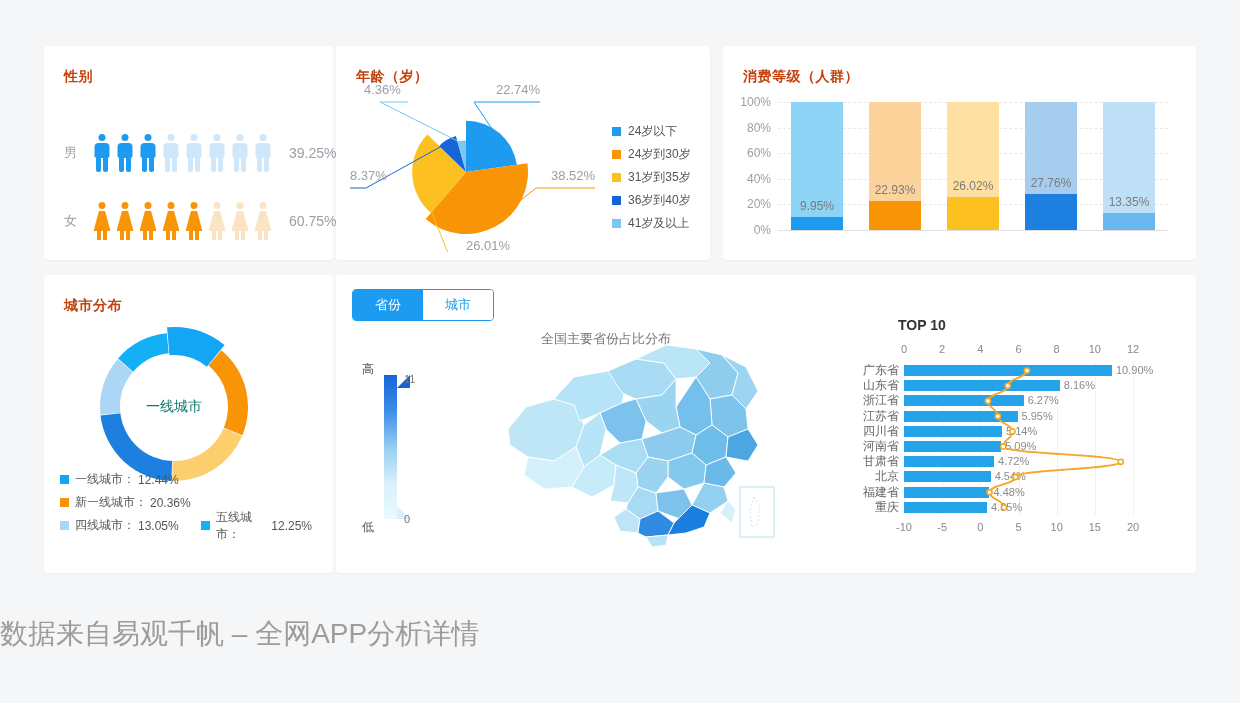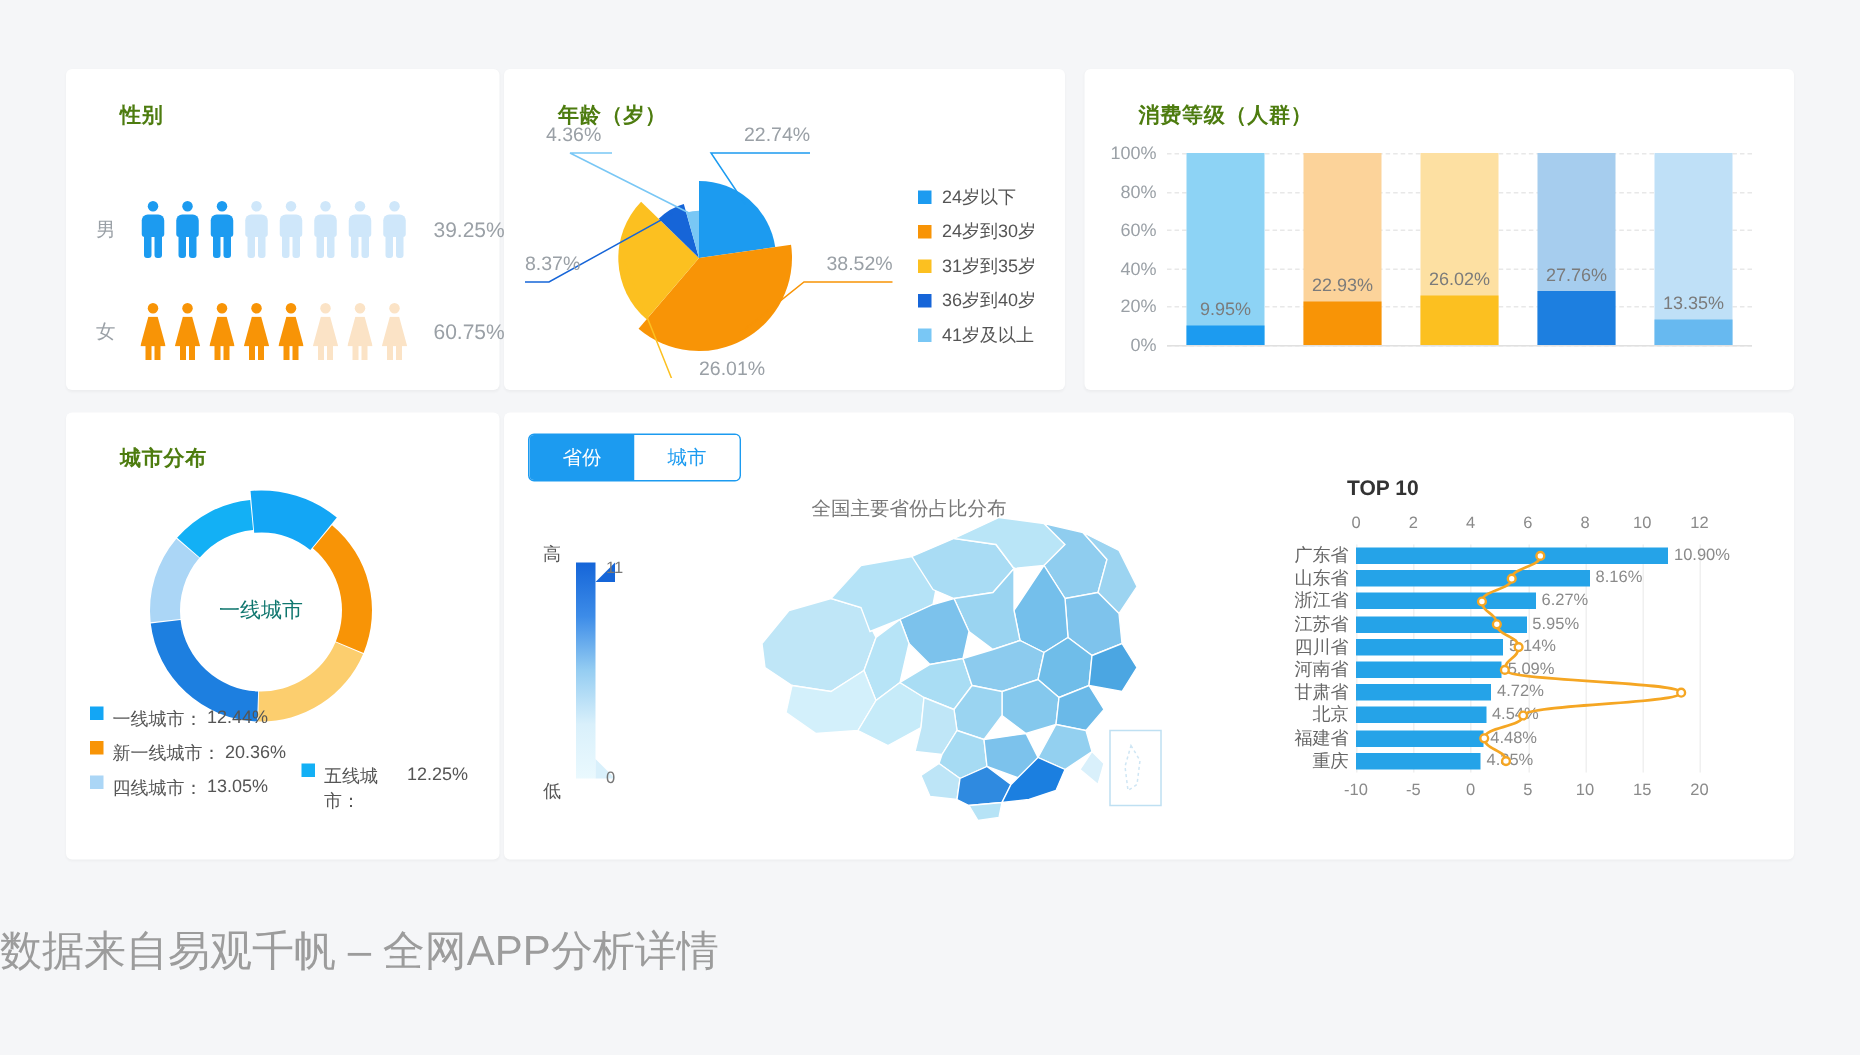--- a/index.html
+++ b/index.html
@@ -14,23 +14,22 @@
   .card{
     position:absolute;
     background:#ffffff;
     border-radius:4px;
     box-shadow:0 1px 2px rgba(0,0,0,0.04);
   }
   .card-title{
     position:absolute;
     font-size:14px;
     font-weight:bold;
-    color:#4d7c0f;
+    color:#c2410c;
     letter-spacing:.5px;
-    margin-left:16px;
   }
 
   
   #card-gender{left:44px;top:46px;width:289px;height:214px;}
   .gender-row{position:absolute;display:flex;align-items:center;}
   .gender-label{width:26px;font-size:13px;color:#9aa0a6;}
   .people{display:flex;gap:7px;margin-left:4px;}
   .person{width:16px;height:38px;position:relative;}
   .p-head{position:absolute;left:50%;transform:translateX(-50%);top:0;width:7px;height:7px;border-radius:50%;}
   .p-body{position:absolute;left:50%;transform:translateX(-50%);top:9px;width:15px;height:15px;border-radius:4px 4px 2px 2px;}
@@ -60,21 +59,21 @@
   .cbar-name{position:absolute;top:134px;width:86px;left:50%;transform:translateX(-50%);text-align:center;font-size:12px;color:#555;}
   #consume-axis{position:absolute;left:55px;top:184px;width:390px;border-top:1px solid #e0e0e0;}
 
   
   #card-city{left:44px;top:275px;width:289px;height:298px;}
   #donut-wrap{position:absolute;left:40px;top:42px;}
   #donut-center{position:absolute;left:0;top:0;width:180px;height:180px;display:flex;align-items:center;justify-content:center;
     font-size:14px;color:#0f766e;font-weight:normal;}
   .city-legend{position:absolute;left:16px;top:193px;width:262px;}
   .cl-row{display:flex;align-items:center;height:23px;font-size:12px;color:#555;}
-  .cl-item{display:flex;}
+  .cl-item{display:flex;align-items:center;}
   .cl-sw{width:9px;height:9px;margin-right:6px;flex:none;}
 
   
   #card-map{left:336px;top:275px;width:860px;height:298px;}
   #tabs{position:absolute;left:16px;top:14px;display:flex;border:1px solid #1c9bf0;border-radius:4px;overflow:hidden;}
   .tab{padding:6px 22px;font-size:13px;cursor:pointer;}
   .tab.active{background:#1c9bf0;color:#fff;}
   .tab.inactive{background:#fff;color:#1c9bf0;}
   #map-title{position:absolute;left:205px;top:55px;font-size:13px;color:#777;}
   #grad-wrap{position:absolute;left:26px;top:86px;}

